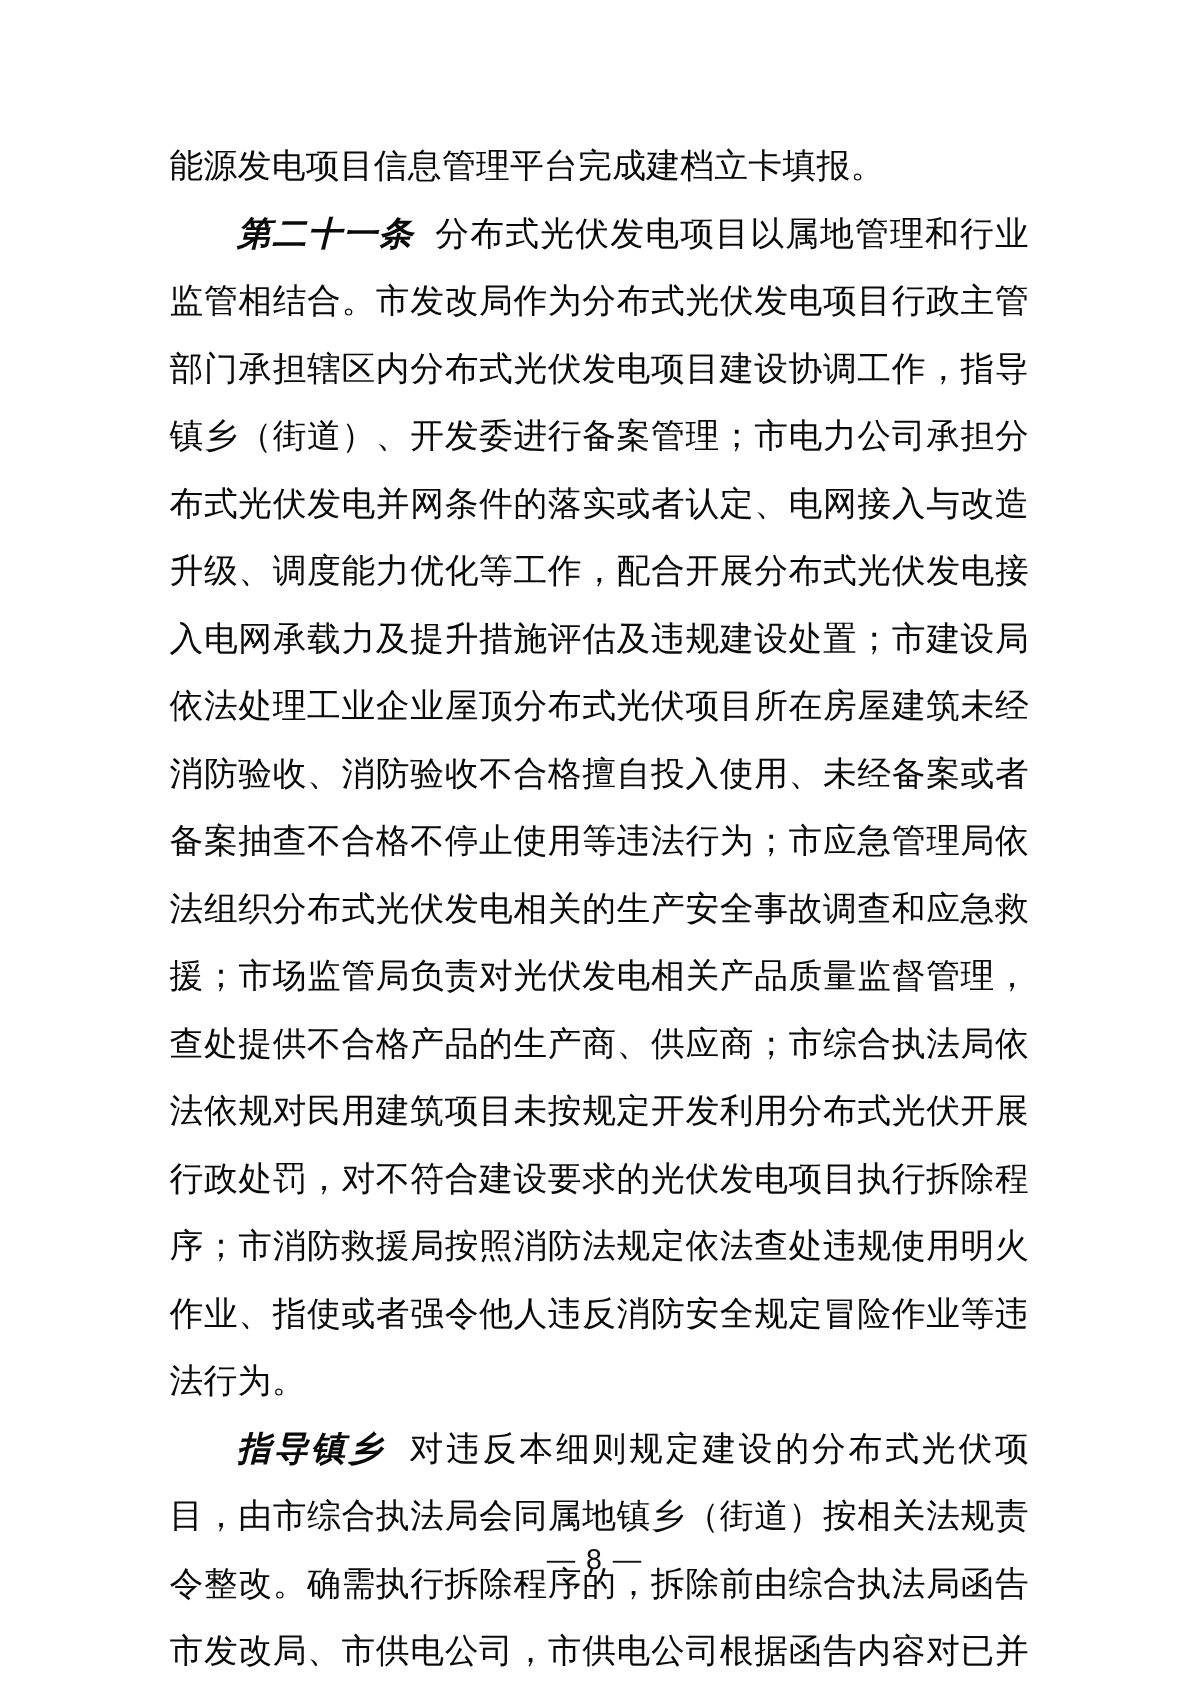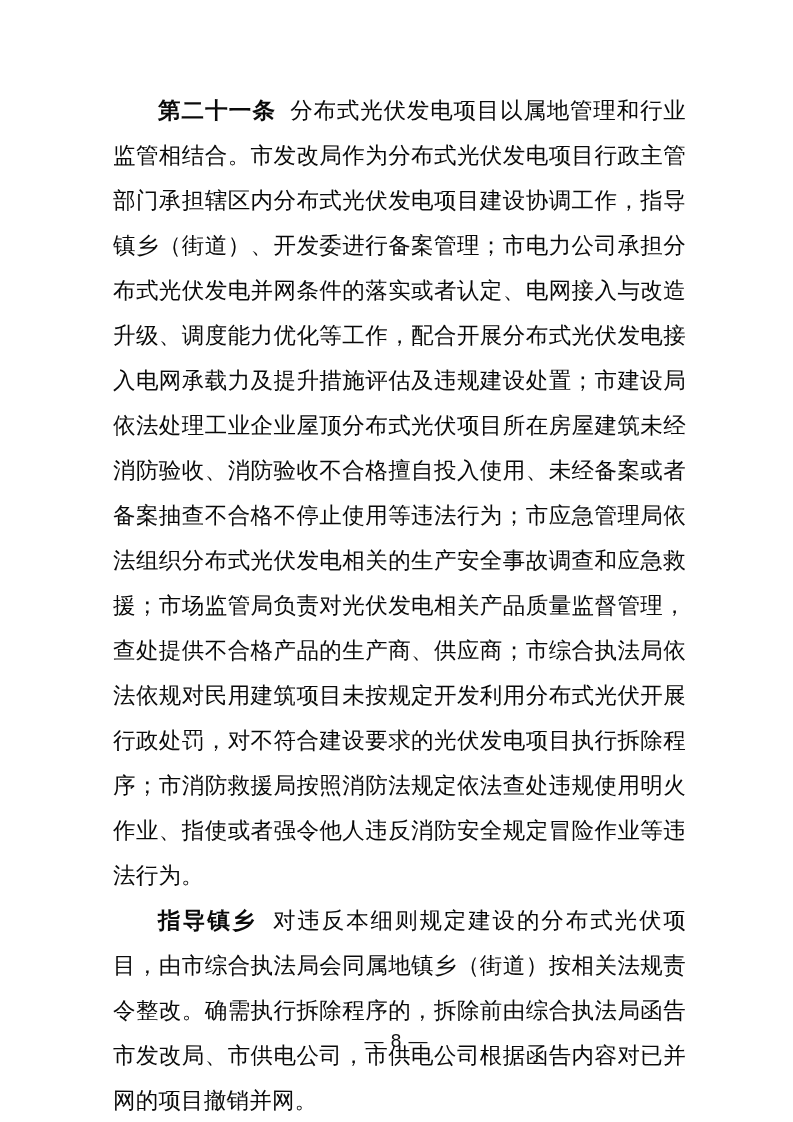--- a/index.html
+++ b/index.html
@@ -37,38 +37,42 @@
     margin: 0;
     letter-spacing: 0.2px;
     color: #0a0a0a;
   }
   .para.indent {
     text-indent: 45px;
   }
   .art-label {
     font-weight: bold;
     letter-spacing: 0.5px;
+    font-style: italic;
   }
   .footer {
     position: absolute;
     left: 0;
     top: 1030px;
     width: 793px;
     text-align: center;
     font-size: 19px;
     color: #111111;
     letter-spacing: 1px;
   }
 </style>
 </head>
 <body>
 
 <div class="page">
   <div class="content">
 
+    <p class="para">
+      <span>能源发电项目信息管理平台完成建档立卡填报。</span>
+    </p>
 
     <p class="para indent">
       <span class="art-label">第二十一条</span><span>&nbsp;&nbsp;</span><span>分布式光伏发电项目以属地管理和行业监管相结合。市发改局作为分布式光伏发电项目行政主管部门承担辖区内分布式光伏发电项目建设协调工作，指导镇乡（街道）、开发委进行备案管理；市电力公司承担分布式光伏发电并网条件的落实或者认定、电网接入与改造升级、调度能力优化等工作，配合开展分布式光伏发电接入电网承载力及提升措施评估及违规建设处置；市建设局依法处理工业企业屋顶分布式光伏项目所在房屋建筑未经消防验收、消防验收不合格擅自投入使用、未经备案或者备案抽查不合格不停止使用等违法行为；市应急管理局依法组织分布式光伏发电相关的生产安全事故调查和应急救援；市场监管局负责对光伏发电相关产品质量监督管理，查处提供不合格产品的生产商、供应商；市综合执法局依法依规对民用建筑项目未按规定开发利用分布式光伏开展行政处罚，对不符合建设要求的光伏发电项目执行拆除程序；市消防救援局按照消防法规定依法查处违规使用明火作业、指使或者强令他人违反消防安全规定冒险作业等违法行为。</span>
     </p>
 
     <p class="para indent">
       <span class="art-label">指导镇乡</span><span>&nbsp;&nbsp;</span><span>对违反本细则规定建设的分布式光伏项目，由市综合执法局会同属地镇乡（街道）按相关法规责令整改。确需执行拆除程序的，拆除前由综合执法局函告市发改局、市供电公司，市供电公司根据函告内容对已并网的项目撤销并网。</span>
     </p>
 
   </div>

